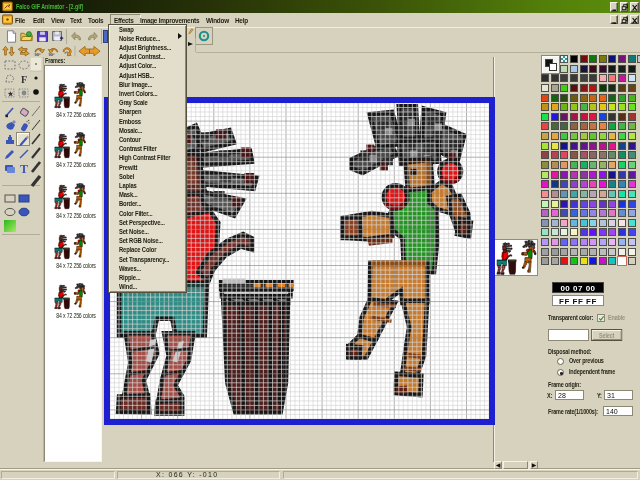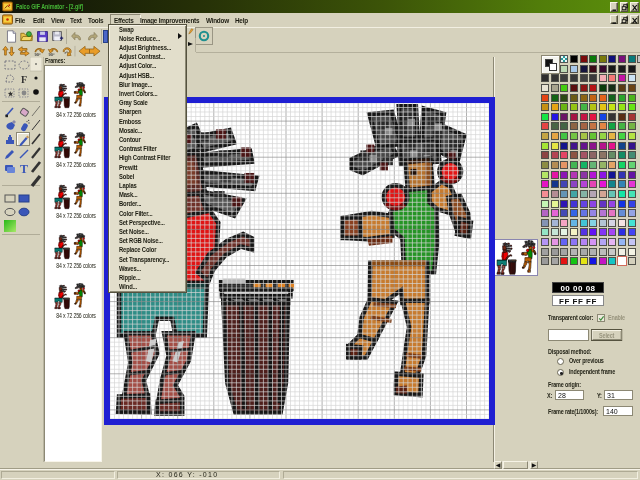--- a/index.html
+++ b/index.html
@@ -782,21 +782,21 @@
 <div style="position:absolute;left:579.5px;top:257.2px;width:8px;height:8px;border:1px solid #50504a;background:#e4e414;"></div>
 <div style="position:absolute;left:589.1px;top:257.2px;width:8px;height:8px;border:1px solid #50504a;background:#1414e4;"></div>
 <div style="position:absolute;left:598.8px;top:257.2px;width:8px;height:8px;border:1px solid #50504a;background:#c414c4;"></div>
 <div style="position:absolute;left:608.4px;top:257.2px;width:8px;height:8px;border:1px solid #50504a;background:#14c4c4;"></div>
 <div style="position:absolute;left:617.0px;top:256.2px;width:10px;height:10px;border:1px solid #d06a5a;background:#fff;"></div>
 <div style="position:absolute;left:627.7px;top:257.2px;width:8px;height:8px;border:1px solid #50504a;background:#d4d0bc;"></div>
 <div style="position:absolute;left:494px;top:239px;width:44px;height:37px;background:#fff;border:1px solid #8a86b0;"></div>
 <svg width="42" height="36" viewBox="0 0 84 72" preserveAspectRatio="none" style="position:absolute;left:496px;top:240px;filter:brightness(0.85) saturate(1.3) contrast(1.08);">
     <use href="#art"></use>
   </svg>
-<div style="position:absolute;left:552px;top:282px;width:52px;height:11px;background:#000;border:1px solid #444;color:#fff;font-size:8px;font-weight:bold;text-align:center;line-height:11px;letter-spacing:0.5px;">00 00 08</div>
+<div style="position:absolute;left:552px;top:282px;width:52px;height:11px;background:#000;border:1px solid #444;color:#fff;font-size:8px;font-weight:bold;text-align:center;line-height:11px;letter-spacing:0.5px;">00 07 00</div>
 <div style="position:absolute;left:552px;top:295px;width:52px;height:11px;background:#fff;border:1px solid #888;color:#111;font-size:8px;font-weight:bold;text-align:center;line-height:11px;letter-spacing:0.5px;">FF FF FF</div>
 <div class="t6" style="position:absolute;left:548px;top:314px;color:#26261a;">Transparent color:</div>
 <div style="position:absolute;left:597px;top:314px;width:8px;height:8px;background:#ece9dc;border:1px solid #8c8874;">
     <svg width="7" height="7" viewBox="0 0 7 7" style="position:absolute;left:0;top:0;">
       <path d="M1.2,3.4 l1.6,1.8 2.8,-3.8" fill="none" stroke="#3a8a3a" stroke-width="1.1"></path>
     </svg>
   </div>
 <div class="t6" style="position:absolute;left:608px;top:314px;color:#98947e;">Enable</div>
 <div style="position:absolute;left:548px;top:329px;width:41px;height:12px;background:#fff;border:1px solid #8c8874;"></div>
 <div class="t6" style="position:absolute;left:591px;top:329px;width:40px;height:12px;background:#d6d2bd;border:1px solid #55523f;box-shadow:inset 1px 1px 0 #f6f3e6,inset -1px -1px 0 #8d8a75;color:#98947e;text-align:center;line-height:12px;">Select</div>

